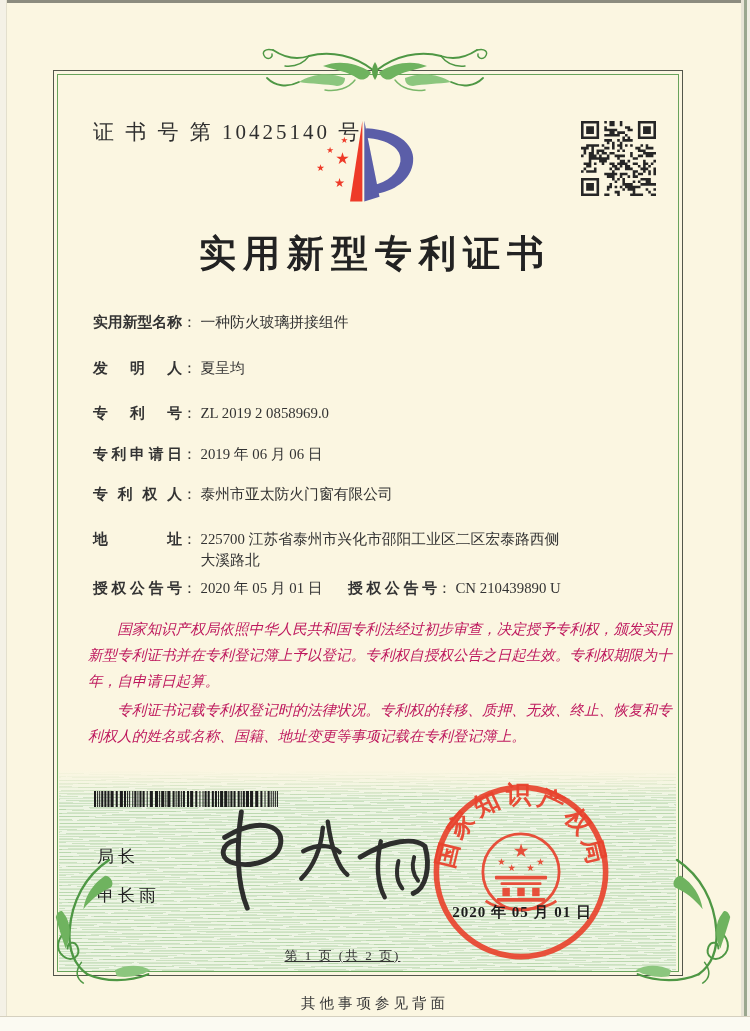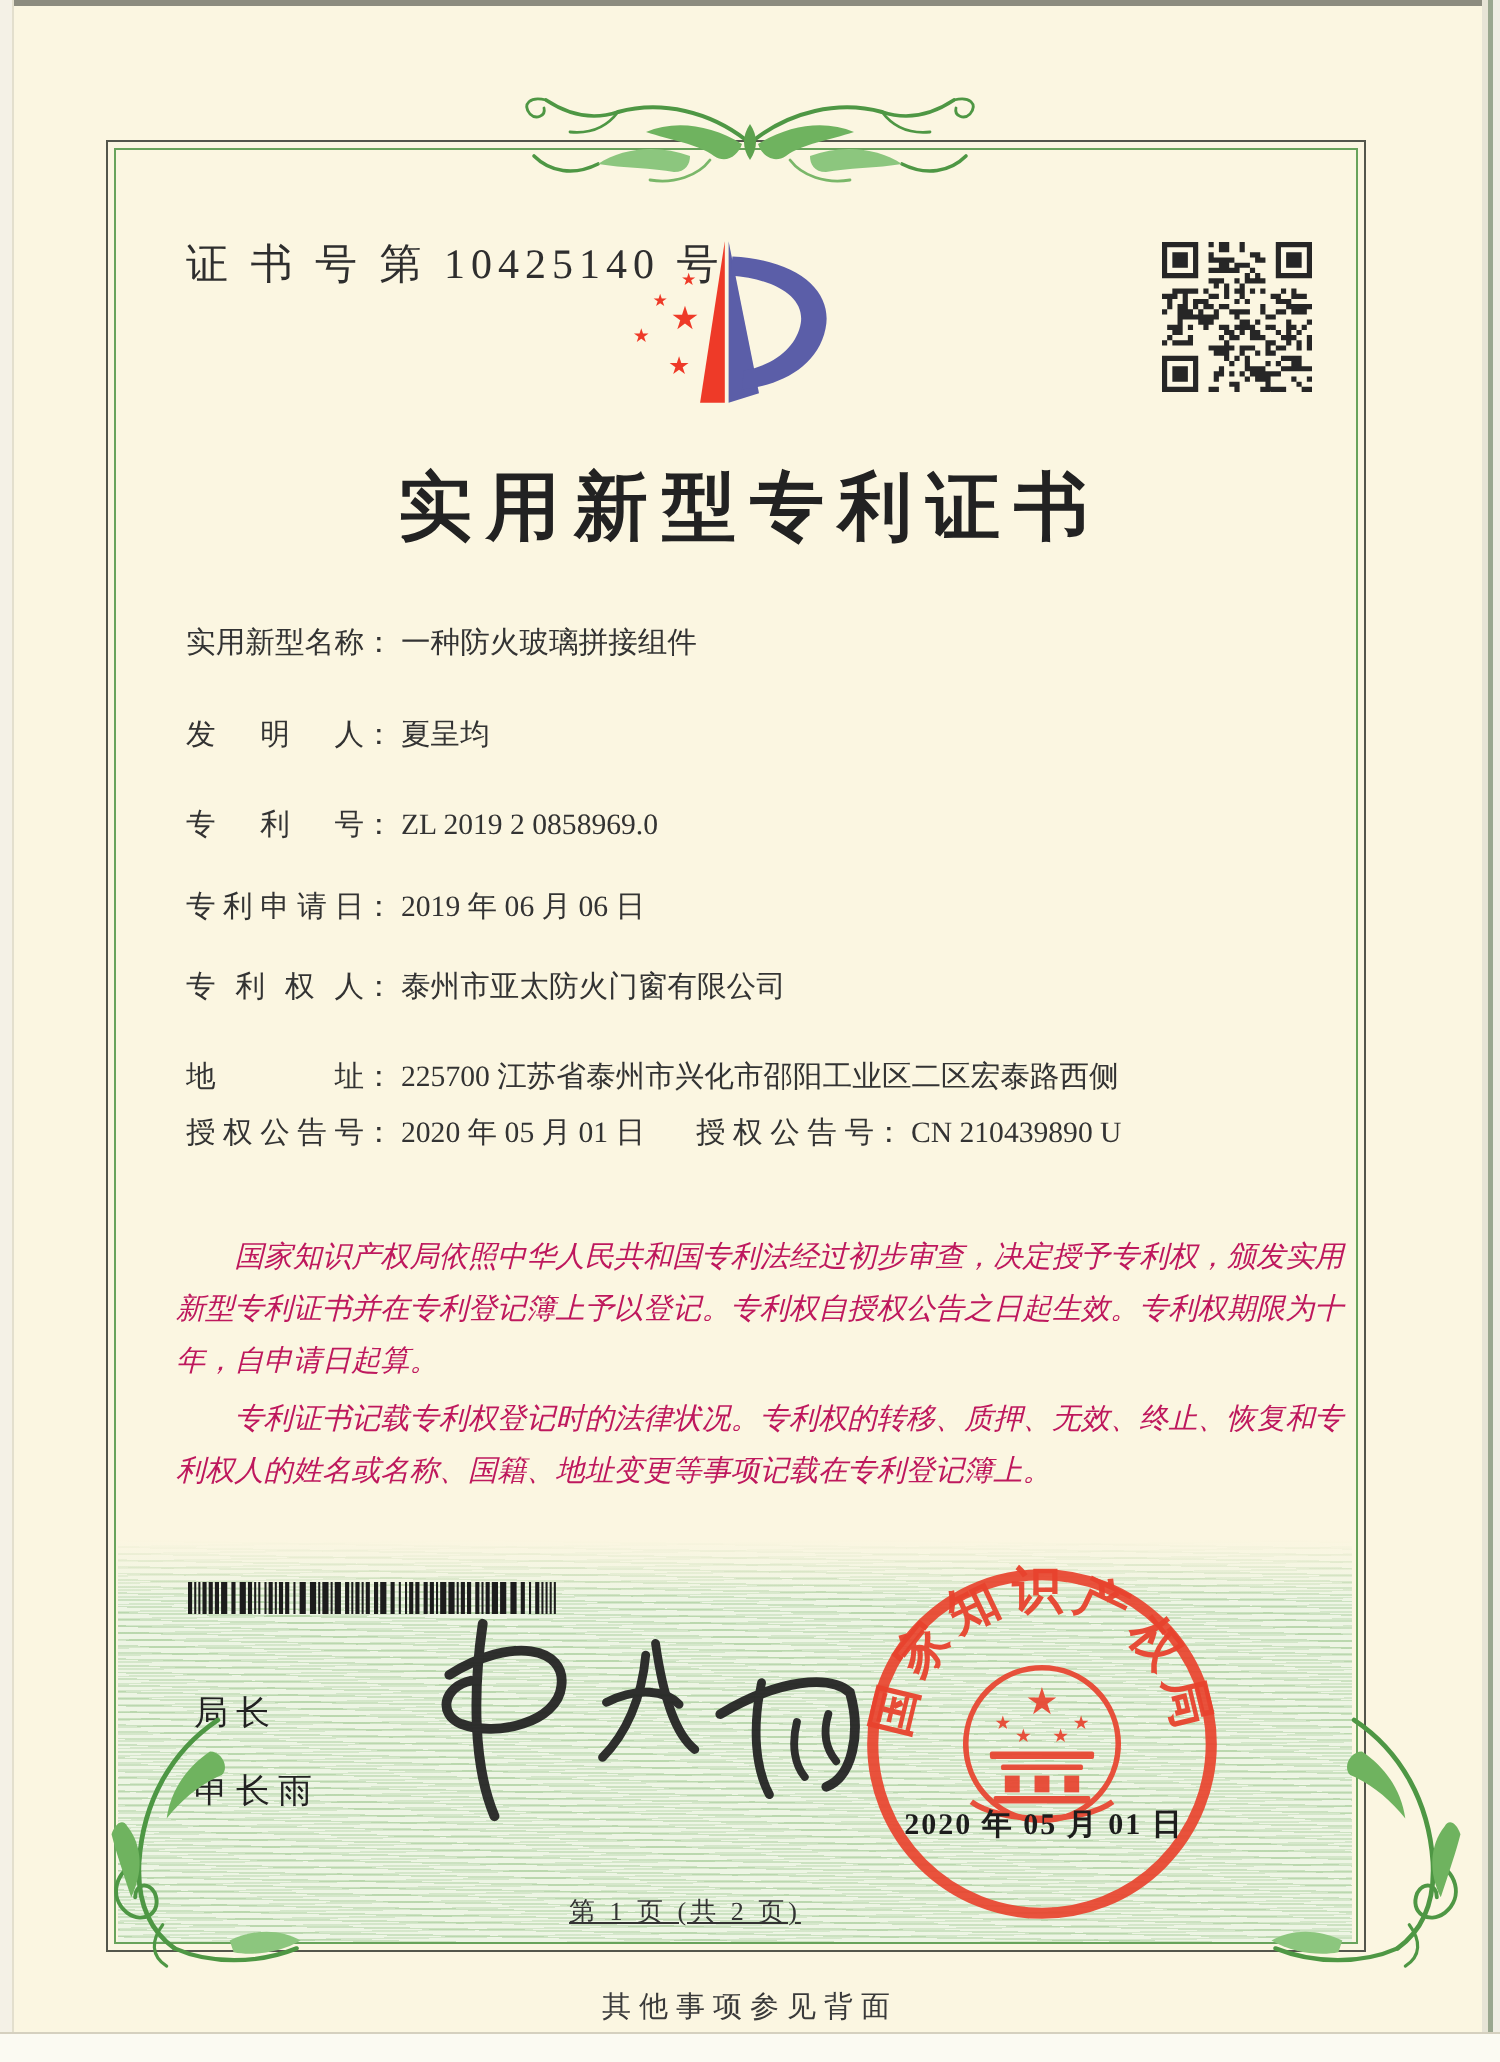--- a/index.html
+++ b/index.html
@@ -23,21 +23,21 @@
       repeating-linear-gradient(1deg, rgba(125,180,110,.30) 0 .9px, rgba(125,180,110,0) .9px 3.3px),
       repeating-linear-gradient(-1deg, rgba(125,180,110,.22) 0 .9px, rgba(125,180,110,0) .9px 3.6px);}
   .band::before{content:"";position:absolute;left:0;top:0;right:0;height:30px;
       background:linear-gradient(to bottom,#fbf6e1,rgba(251,246,225,0));}
   
   .cert-number{position:absolute;left:93px;top:118px;font-size:21px;letter-spacing:3px;color:#2e2e2e;}
   .title{position:absolute;left:0;top:229px;width:750px;text-align:center;
          font-size:37px;font-weight:bold;letter-spacing:7px;color:#222;}
   .fields{position:absolute;left:93px;top:312px;width:575px;font-size:14.8px;color:#333;}
   .f-row{white-space:nowrap;line-height:20px;}
-  .f-label{display:inline-block;width:89px;text-align:justify;text-align-last:justify;vertical-align:top;}
+  .f-label{display:inline-block;width:89px;text-align:justify;text-align-last:justify;vertical-align:top;font-weight:bold;}
   .f-colon{display:inline-block;vertical-align:top;}
   .f-value{display:inline-block;vertical-align:top;white-space:normal;}
   .mb26{margin-bottom:26px;} .mb25{margin-bottom:25px;} .mb21{margin-bottom:21px;}
   .mb20{margin-bottom:20px;} .mb7{margin-bottom:7px;}
   .addr-val{width:470px;line-height:21px;}
   .grant-row{position:relative;}
   .grant-second{position:absolute;left:255px;top:0;white-space:nowrap;}
   .paras{position:absolute;left:88px;top:617px;width:590px;font-size:14.6px;line-height:25.8px;
          color:#be185d;font-style:italic;}
   .paras p{margin:0 0 4px 0;text-indent:2em;}
@@ -137,20 +137,21 @@
       <span class="f-value">2019 年 06 月 06 日</span>
     </div>
     <div class="f-row mb25">
       <span class="f-label">专利权人</span><span class="f-colon">：</span>
       <span class="f-value">泰州市亚太防火门窗有限公司</span>
     </div>
     <div class="f-row mb7">
       <span class="f-label">地址</span><span class="f-colon">：</span>
       <span class="f-value addr-val">
         <div>225700 江苏省泰州市兴化市邵阳工业区二区宏泰路西侧</div>
+        <div>大溪路北</div>
       </span>
     </div>
     <div class="f-row grant-row">
       <span class="f-label">授权公告号</span><span class="f-colon">：</span>
       <span class="f-value">2020 年 05 月 01 日</span>
       <span class="grant-second">
         <span class="f-label">授权公告号</span><span class="f-colon">：</span>
         <span class="f-value">CN 210439890 U</span>
       </span>
     </div>

